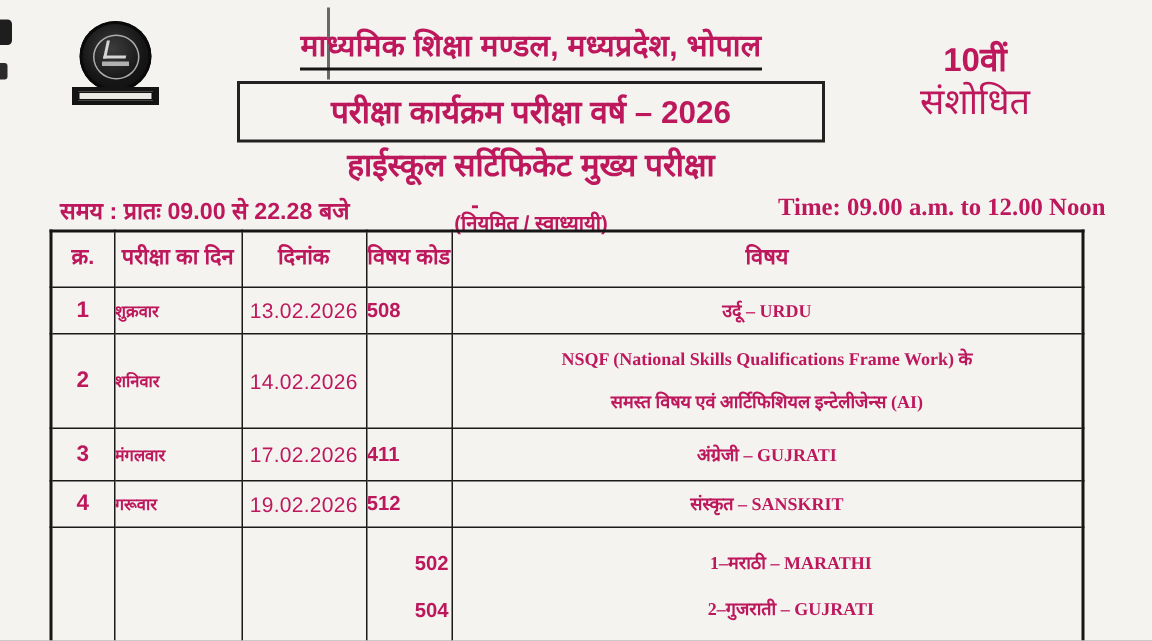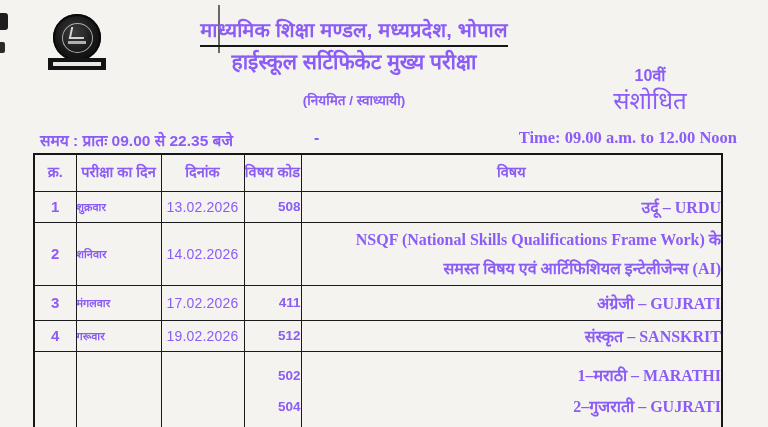--- a/index.html
+++ b/index.html
@@ -7,21 +7,21 @@
     background:#888;
     font-family:"Liberation Sans","DejaVu Sans",sans-serif;
   }
   .page{
     position:relative;
     width:768px;height:427px;
     margin:0 auto;
     background:#f4f3f0;
     background-image:radial-gradient(circle at 50% 40%, #f7f6f3 0%, #f2f1ed 70%, #edecd e 100%);
     overflow:hidden;
-    color:#8b5cf6;
+    color:#be185d;
   }
   
   .scan-vline{position:absolute;left:218px;top:5px;width:2px;height:48px;background:#3a3a3a;opacity:.75;}
   .edge-mark-a{position:absolute;left:0;top:13px;width:8px;height:17px;background:#1e1e1e;border-radius:0 3px 3px 0;}
   .edge-mark-b{position:absolute;left:0;top:42px;width:5px;height:11px;background:#2b2b2b;border-radius:0 2px 2px 0;}
   
   .logo{position:absolute;left:48px;top:14px;width:58px;height:62px;}
   .logo .circle{
     position:absolute;left:5px;top:0;width:48px;height:47px;border-radius:50%;
     background:radial-gradient(circle at 45% 40%, #3d3d3d 0%, #161616 55%, #0c0c0c 100%);
@@ -52,21 +52,21 @@
   }
   .title-box{
     margin:7px auto 0 auto;width:392px;border:2px solid #222;
     padding:4px 2px 5px 2px;font-size:21px;font-weight:bold;white-space:nowrap;
     background:transparent;box-sizing:border-box;
   }
   .exam-title{margin-top:0;font-size:21px;font-weight:bold;white-space:nowrap;}
   .exam-subtitle{margin-top:16px;font-size:13.5px;font-weight:600;}
   
   .right-block{position:absolute;left:578px;top:26px;width:144px;text-align:center;line-height:1.25;}
-  .class-label{font-size:16px;font-weight:bold;margin-top:40px;}
+  .class-label{font-size:22px;font-weight:bold;}
   .revised-label{font-size:24px;font-weight:normal;}
   
   .time-row{position:absolute;left:40px;top:129px;width:700px;height:22px;font-weight:bold;}
   .time-hindi{position:absolute;left:0;top:0;font-size:15.5px;white-space:nowrap;}
   .time-sep{position:absolute;left:274px;top:0;font-size:16px;}
   .time-english{
     position:absolute;right:3px;top:-1px;font-size:16.5px;white-space:nowrap;
     font-family:"Liberation Serif","DejaVu Serif",serif;
   }
   
@@ -88,30 +88,30 @@
   tr.hdr{height:37px;padding-left:24px;}
   tr.r1{height:31px;}
   tr.r2{height:63px;}
   tr.r3{height:35px;}
   tr.r4{height:31px;}
   tr.r5{height:96px;}
   th{font-size:14.5px;font-weight:bold;text-align:center;line-height:1.2;}
   td.sno{text-align:center;font-size:15px;font-weight:600;}
   td.day{padding-left:9px;font-size:11px;font-weight:600;text-align:left;}
   td.date{text-align:center;font-size:14px;font-weight:normal;letter-spacing:.2px;}
-  td.code{text-align:right;font-size:13.5px;font-weight:bold;}
+  td.code{text-align:left;font-size:13.5px;font-weight:bold;}
   td.subject{
-    padding-left:11px;font-size:16px;font-weight:600;text-align:right;
+    padding-left:11px;font-size:12px;font-weight:600;text-align:center;
     font-family:"Liberation Serif","DejaVu Serif",serif;
   }
   td.code .line,td.subject .line{line-height:29px;}
   tr.r2 td.subject .line{line-height:29px;}
   tr.r5 td.code,tr.r5 td.subject{vertical-align:top;}
   tr.r5 td.code .stack,tr.r5 td.subject .stack{padding-top:8px;}
-  tr.r5 .stack .line{line-height:31px;}
+  tr.r5 .stack .line{line-height:31px;padding-left:32px;}
 </style>
 </head>
 <body>
 
 <div class="page">
 
   <div class="scan-vline"></div>
   <div class="edge-mark-a"></div>
   <div class="edge-mark-b"></div>
 
@@ -119,31 +119,32 @@
     <div class="circle"></div>
     <div class="inner-ring"></div>
     <div class="glyph"></div>
     <div class="glyph2"></div>
     <div class="pedestal"></div>
     <div class="pedestal-band"></div>
   </div>
 
   <div class="head-center">
     <span class="org-line">माध्यमिक शिक्षा मण्डल, मध्यप्रदेश, भोपाल</span>
+    <div class="title-box">परीक्षा कार्यक्रम परीक्षा वर्ष – 2026</div>
     <div class="exam-title">हाईस्कूल सर्टिफिकेट मुख्य परीक्षा</div>
     <div class="exam-subtitle">(नियमित / स्वाध्यायी)</div>
   </div>
 
   <div class="right-block">
     <div class="class-label">10वीं</div>
     <div class="revised-label">संशोधित</div>
   </div>
 
   <div class="time-row">
-    <span class="time-hindi">समय : प्रातः 09.00 से 22.35 बजे</span>
+    <span class="time-hindi">समय : प्रातः 09.00 से 22.28 बजे</span>
     <span class="time-sep">-</span>
     <span class="time-english">Time: 09.00 a.m. to 12.00 Noon</span>
   </div>
 
   <div class="table-wrap">
     <table class="tt">
       <colgroup>
         <col class="c-sno">
           <col class="c-day">
           <col class="c-date">

